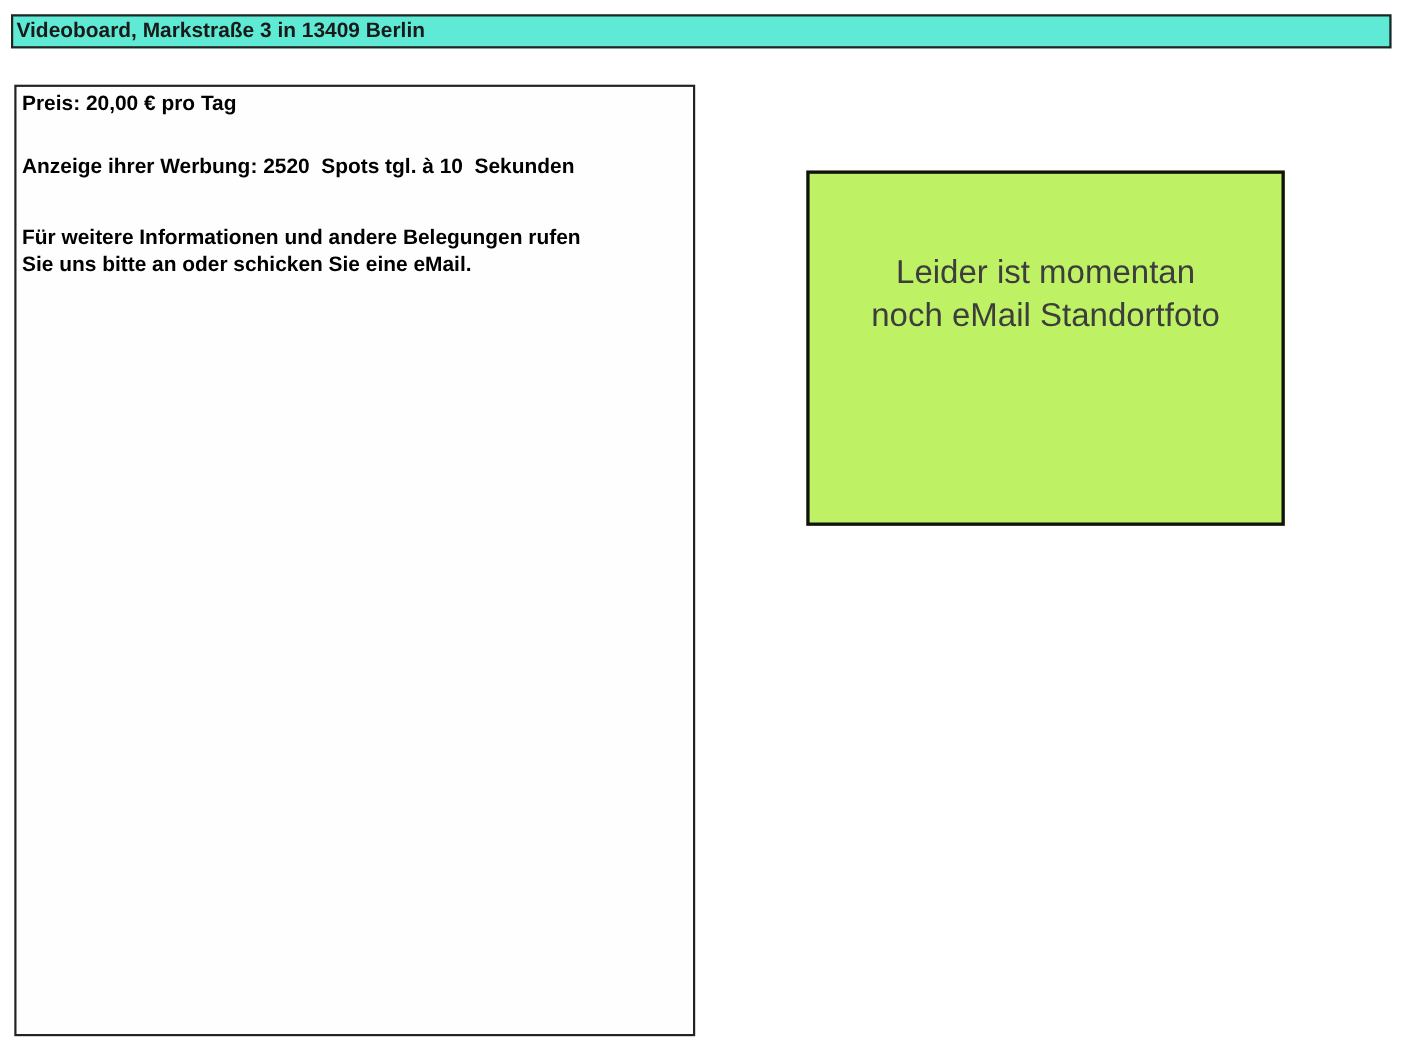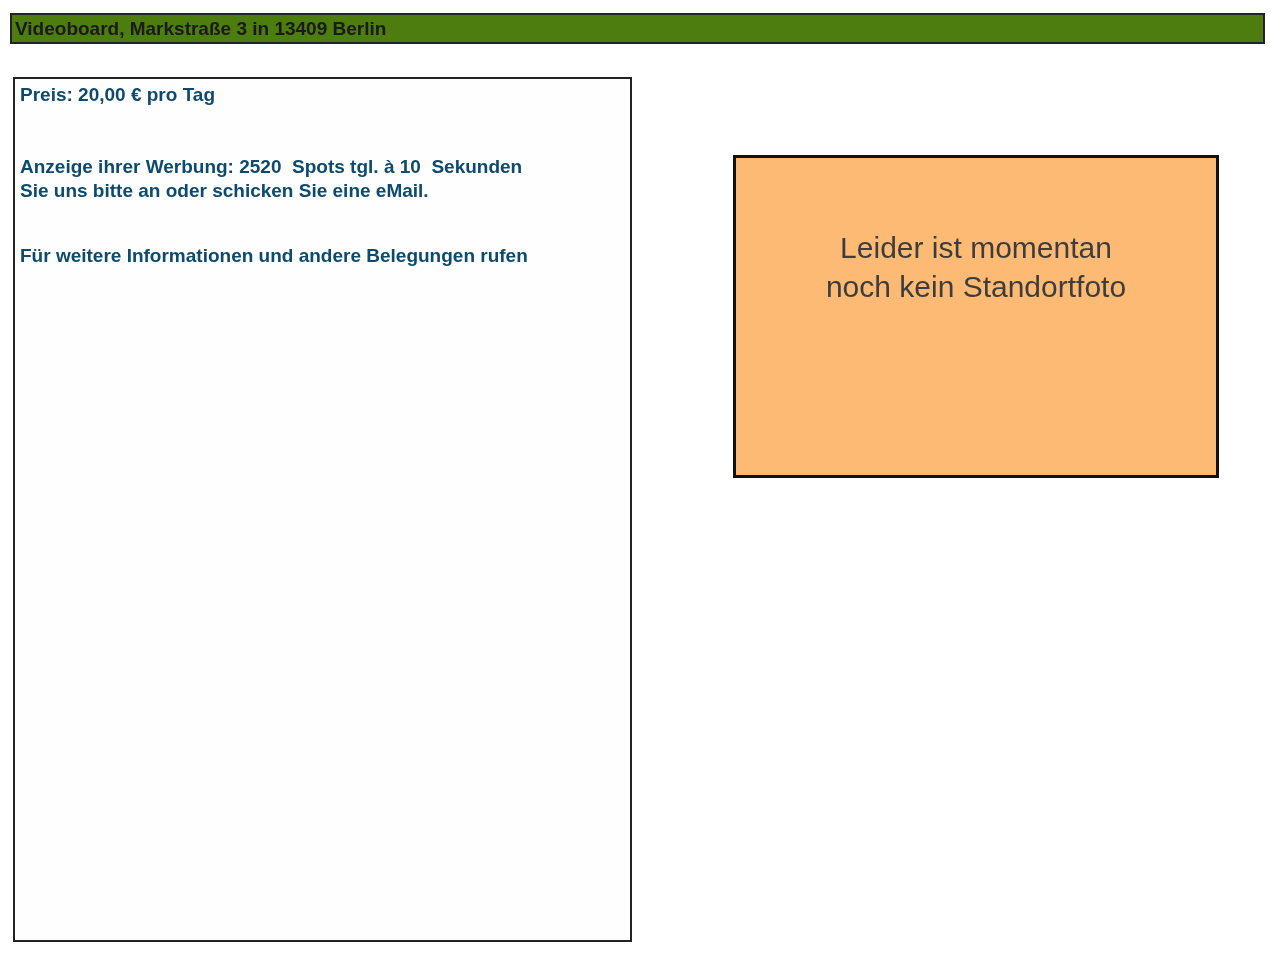--- a/index.html
+++ b/index.html
@@ -12,77 +12,77 @@
     font-family: "Liberation Sans", sans-serif;
     overflow: hidden;
   }
   .title-bar {
     position: absolute;
     left: 10px;
     top: 13px;
     width: 1255px;
     height: 31px;
     border: 2px solid #232323;
-    background: #4d7c0f;
+    background: #5eead4;
     display: flex;
     align-items: center;
     padding-left: 3px;
     font-size: 19px;
     font-weight: bold;
     color: #1a1a1a;
     white-space: pre;
   }
   .info-box {
     position: absolute;
     left: 13px;
     top: 77px;
     width: 619px;
     height: 865px;
     border: 2px solid #232323;
     background: #fefefe;
     padding: 4px 8px 0 5px;
     font-size: 19px;
     font-weight: bold;
-    color: #0c4a6e;
+    color: #000000;
     line-height: 24px;
   }
   .info-line { white-space: pre-wrap; }
   .line-total { margin-top: 8px; }
-  .line-spots { margin-top: 48px; }
+  .line-spots { margin-top: 33px; }
   .line-contact-1 { margin-top: 41px; }
   .photo-box {
     position: absolute;
     left: 733px;
     top: 155px;
-    width: 486px;
+    width: 435px;
     height: 323px;
     border: 3px solid #111111;
-    background: #fdba74;
+    background: #bef264;
     padding-top: 70px;
     text-align: center;
     font-size: 30px;
     font-weight: normal;
     color: #3d3d3d;
     line-height: 39px;
   }
 </style>
 </head>
 <body>
 
 <div class="page">
 
   <div class="title-bar">
     <span>Videoboard, Markstraße 3 in 13409 Berlin</span>
   </div>
 
   <div class="info-box">
     <div class="info-line line-price">Preis: 20,00 € pro Tag</div>
     <div class="info-line line-spots">Anzeige ihrer Werbung: 2520  Spots tgl. à 10  Sekunden</div>
+    <div class="info-line line-contact-1">Für weitere Informationen und andere Belegungen rufen</div>
     <div class="info-line line-contact-2">Sie uns bitte an oder schicken Sie eine eMail.</div>
-    <div class="info-line line-contact-1">Für weitere Informationen und andere Belegungen rufen</div>
   </div>
 
   <div class="photo-box">
     <div>Leider ist momentan</div>
-    <div>noch kein Standortfoto</div>
+    <div>noch eMail Standortfoto</div>
   </div>
 
 </div>
 
 </body></html>

